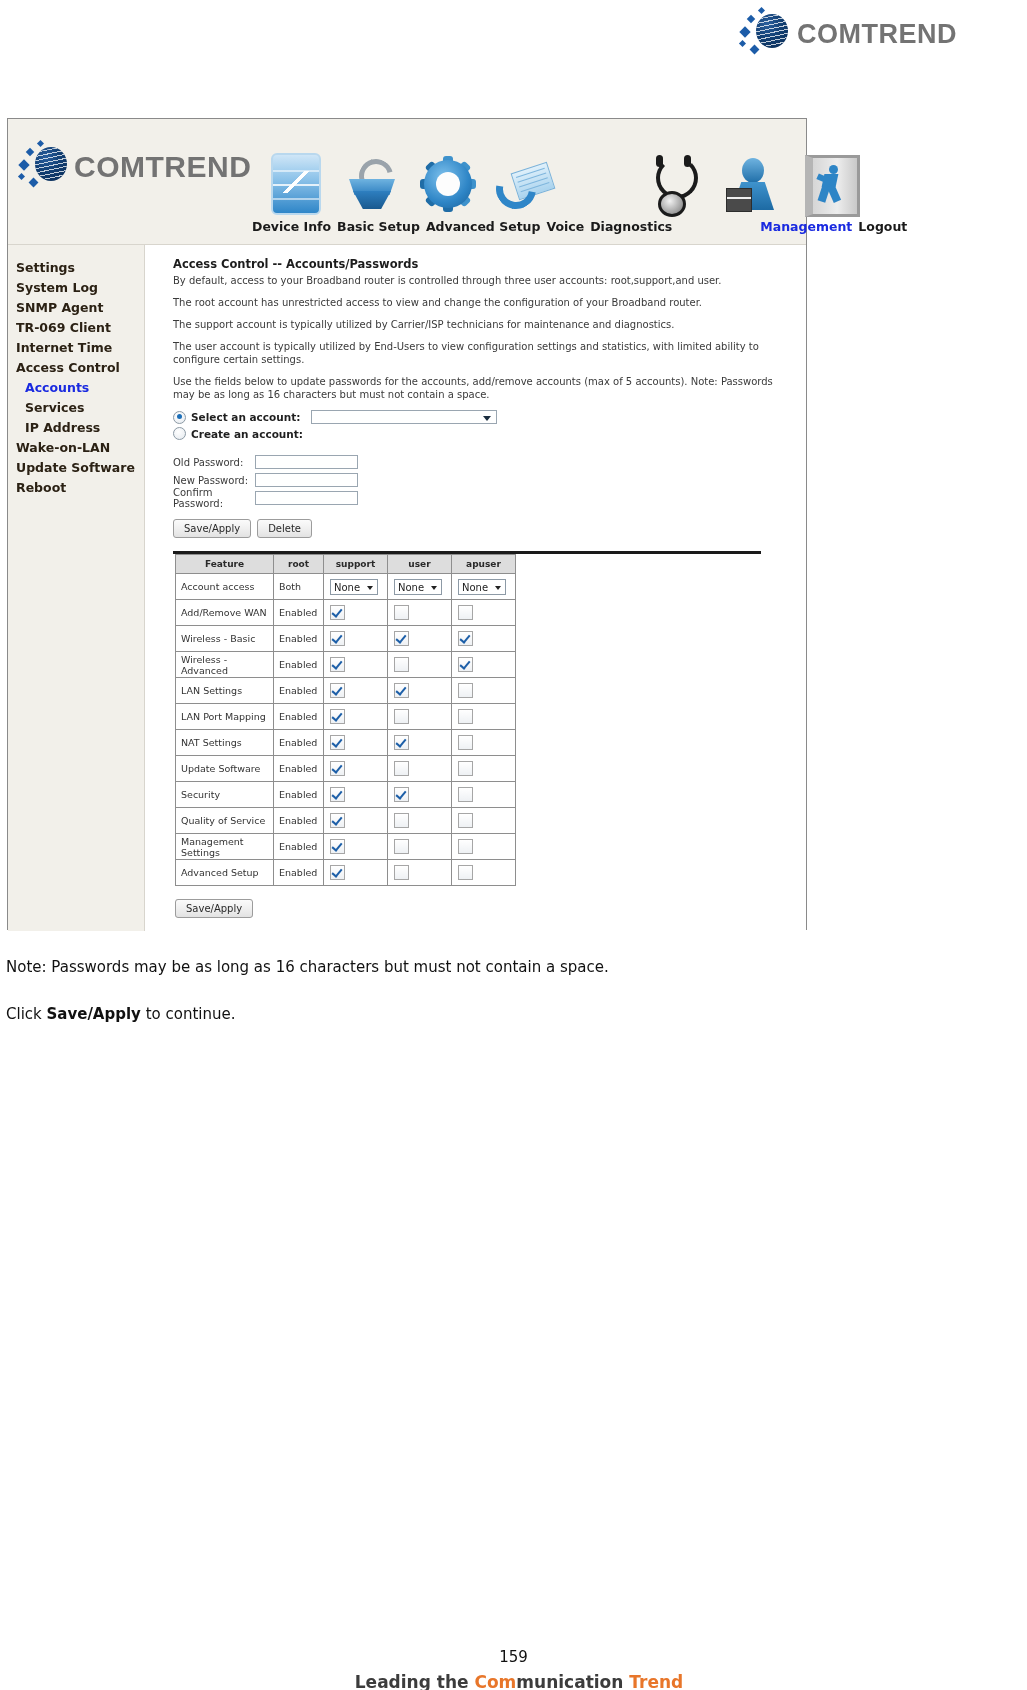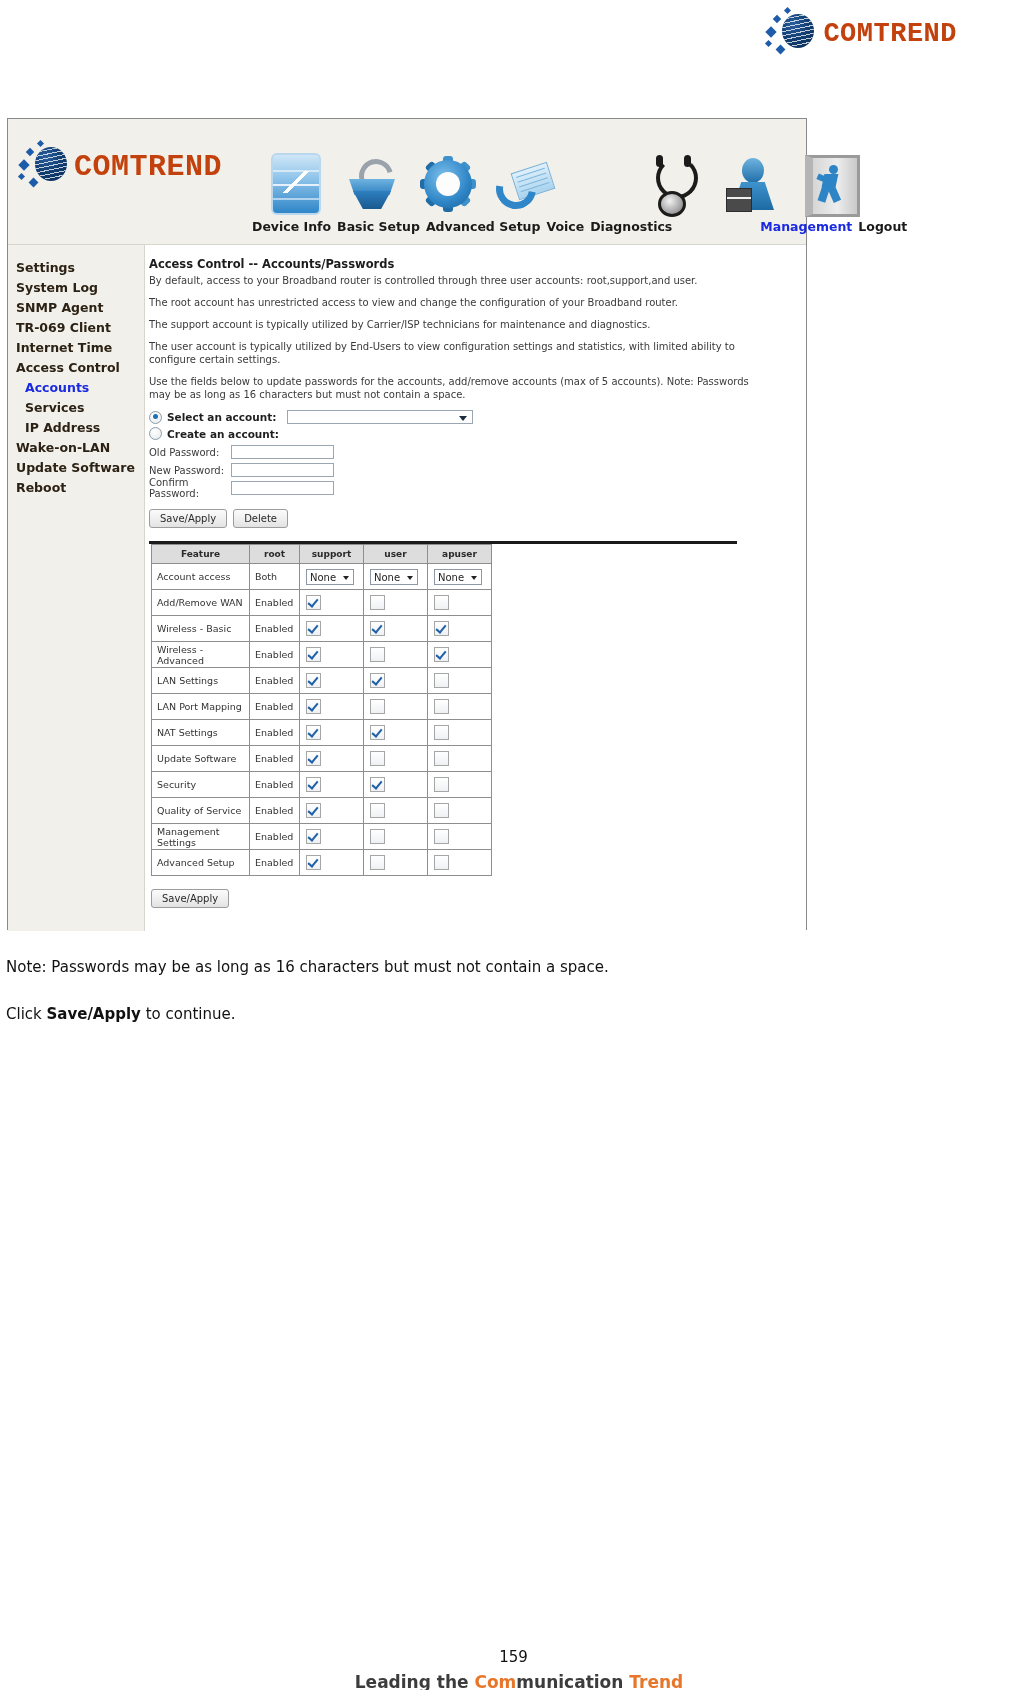--- a/index.html
+++ b/index.html
@@ -55,25 +55,25 @@
     position: absolute;
     background: #1c5ca8;
     transform: rotate(45deg);
   }
   .sp1 { left: 2px;  top: 20px; width: 8px;  height: 8px; }
   .sp2 { left: 9px;  top: 8px;  width: 6px;  height: 6px; }
   .sp3 { left: 1px;  top: 33px; width: 5px;  height: 5px; }
   .sp4 { left: 12px; top: 38px; width: 7px;  height: 7px; }
   .sp5 { left: 20px; top: 0px;  width: 5px;  height: 5px; }
   .logo-word {
-    font-family: Liberation Mono, monospace;
+    font-family: Liberation Sans, sans-serif;
     font-weight: bold;
     font-size: 27px;
     letter-spacing: 0.5px;
-    color: #c2410c;
+    color: #737373;
   }
 
   
   .shot {
     position: absolute;
     left: 7px;
     top: 118px;
     width: 800px;
     height: 812px;
     border: 1px solid #8a8a8a;
@@ -311,21 +311,21 @@
     padding: 2.5px 0 2.5px 8px;
     white-space: nowrap;
     line-height: 15px;
   }
   .side-item.sub { padding-left: 17px; }
   .side-item.active { color: #1a2ae0; }
 
   .content {
     flex: 1;
     background: #ffffff;
-    padding: 12px 10px 0 4px;
+    padding: 12px 10px 0 28px;
     box-sizing: border-box;
     position: relative;
   }
 
   .c-title {
     font-family: "DejaVu Sans", sans-serif;
     font-size: 11.5px;
     font-weight: bold;
     color: #1c1c1c;
     margin-bottom: 3px;
@@ -376,21 +376,21 @@
   .acct-select .caret {
     position: absolute;
     right: 5px; top: 5px;
     width: 0; height: 0;
     border-left: 4px solid transparent;
     border-right: 4px solid transparent;
     border-top: 5px solid #1b2d3f;
   }
 
   
-  .pw-block { margin-top: 4px; }
+  .pw-block { margin-top: 14px; }
   .pw-row {
     display: flex;
     align-items: center;
     height: 16px;
     margin-bottom: 2px;
   }
   .pw-label {
     font-family: "DejaVu Sans", sans-serif;
     font-size: 10px;
     color: #3a3a3a;

